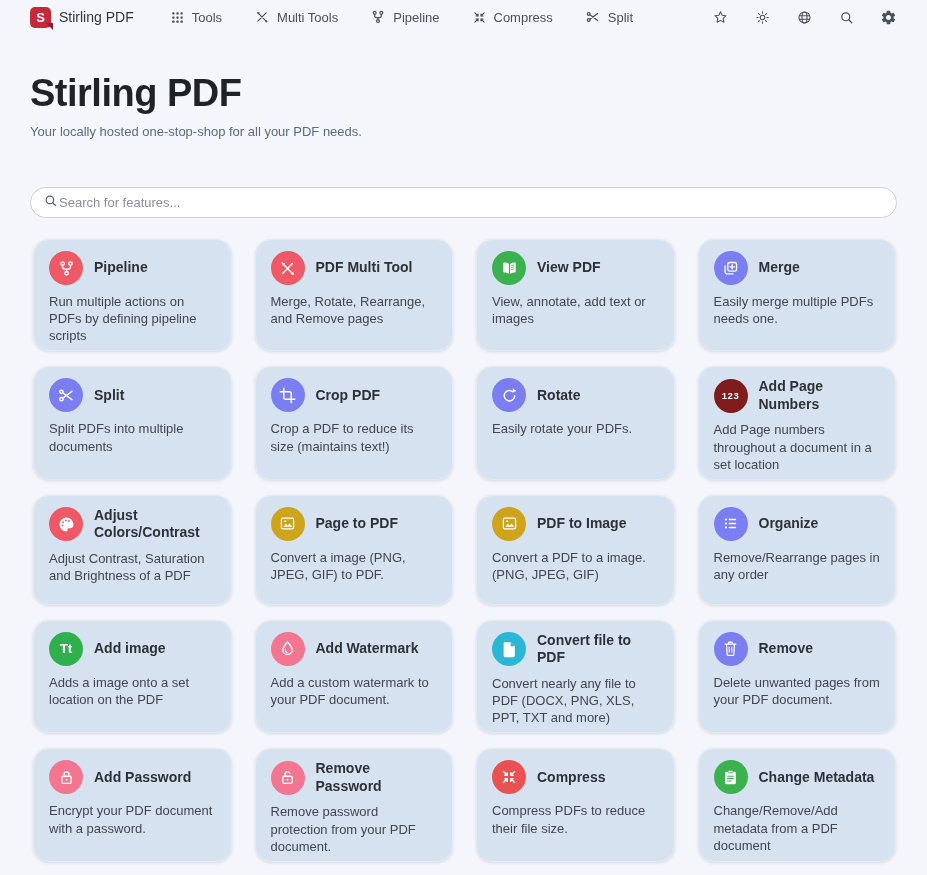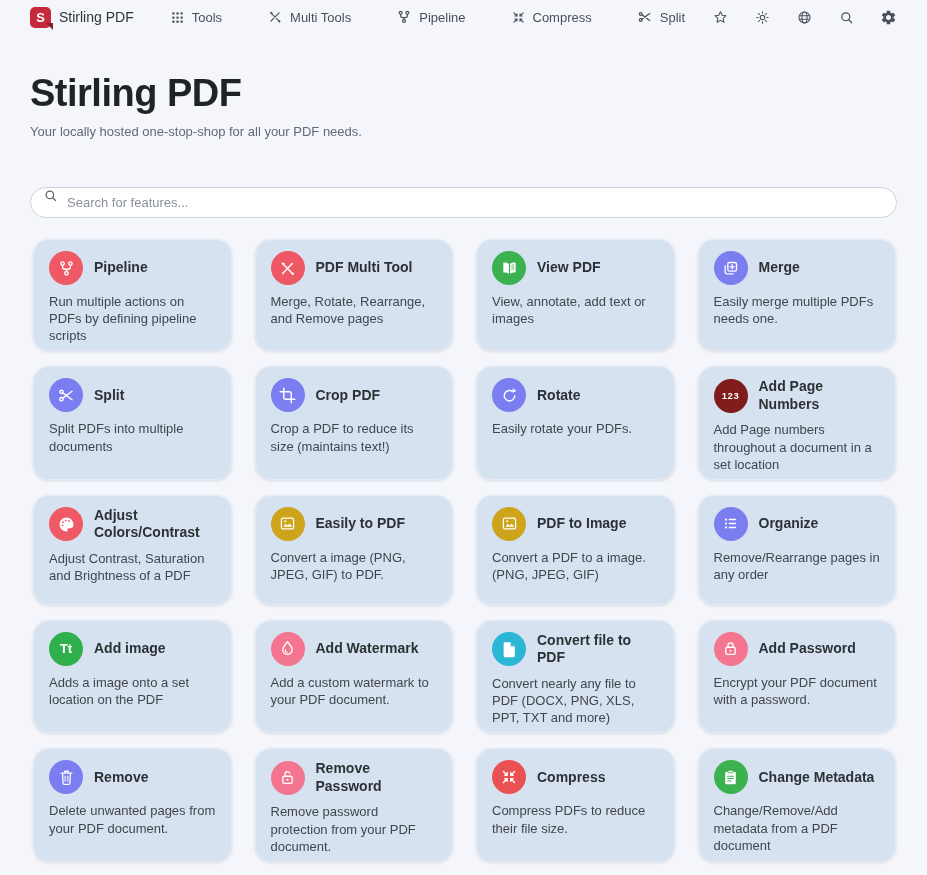--- a/index.html
+++ b/index.html
@@ -19,34 +19,34 @@
     width:21px; height:21px; border-radius:5px; background:#c5293a;
     color:#fff; font-weight:700; font-size:13px;
     display:flex; align-items:center; justify-content:center; position:relative;
   }
   .logo::after {
     content:""; position:absolute; right:-2px; bottom:-2px;
     border-left:7px solid #8e1f2c; border-bottom:7px solid transparent;
     transform:rotate(90deg);
   }
   .brand-label { font-size:14px; font-weight:500; color:#2e3338; }
-  .nav-items { display:flex; align-items:center; gap:45px; margin-left:36px; }
+  .nav-items { display:flex; align-items:center; gap:32px; margin-left:36px; }
   .nav-item { display:flex; align-items:center; gap:7px; font-size:13px; color:#4a5058; cursor:pointer; }
   .nav-item svg { display:block; }
   .nav-right { margin-left:auto; display:flex; align-items:center; gap:25px; }
   .nav-iconbtn { cursor:pointer; display:flex; align-items:center; }
   
   .hero { padding:38px 30px 0 30px; }
   .hero h1 { font-size:38px; font-weight:600; color:#1f2328; letter-spacing:-0.5px; }
   .hero p { margin-top:9px; font-size:13px; color:#5f6b77; }
   
   .search-wrap { padding:48px 30px 0 30px; }
   .searchbar {
     height:31px; background:#fff; border:1px solid #ccd2da; border-radius:16px;
-    display:flex; padding:0 12px; gap:9px;
+    display:flex; align-items:center; padding:0 12px; gap:1px;
   }
   .searchbar input {
     border:none; outline:none; background:transparent; flex:1;
     font-size:13px; color:#333; font-family:"Liberation Sans", sans-serif;
   }
   .searchbar input::placeholder { color:#8a9099; }
   
   .grid {
     margin:21px 31px 0 33px;
     display:grid; grid-template-columns:repeat(4,1fr);
@@ -312,21 +312,21 @@
 
   <a class="card">
     <div class="card-head">
       <span class="badge" style="background-color: rgb(205, 164, 28); color: rgb(205, 164, 28);">
           <svg width="19" height="19" viewBox="0 0 24 24" fill="none" stroke="#fff" stroke-width="1.6" stroke-linejoin="round">
             <rect x="4.3" y="5.3" width="15.4" height="13.4" rx="2"></rect>
             <path fill="#fff" stroke="none" d="M6.8 16.2l3.2-3.8 2.2 2.5 2.3-2.8 3.6 4.1z"></path>
             <circle cx="9.2" cy="9.2" r="1.2" fill="#fff" stroke="none"></circle>
           </svg>
         </span>
-      <span class="card-title">Easily to PDF</span>
+      <span class="card-title">Page to PDF</span>
     </div>
     <p class="card-desc">Convert a image (PNG, JPEG, GIF) to PDF.</p>
   </a>
 
   <a class="card">
     <div class="card-head">
       <span class="badge" style="background-color: rgb(205, 164, 28); color: rgb(205, 164, 28);">
           <svg width="19" height="19" viewBox="0 0 24 24" fill="none" stroke="#fff" stroke-width="1.6" stroke-linejoin="round">
             <rect x="4.3" y="5.3" width="15.4" height="13.4" rx="2"></rect>
             <path fill="#fff" stroke="none" d="M6.8 16.2l3.2-3.8 2.2 2.5 2.3-2.8 3.6 4.1z"></path>
@@ -384,43 +384,43 @@
             <path fill="currentColor" d="M13.5 2.8l5.2 5.2h-5.2z"></path>
           </svg>
         </span>
       <span class="card-title">Convert file to PDF</span>
     </div>
     <p class="card-desc">Convert nearly any file to PDF (DOCX, PNG, XLS, PPT, TXT and more)</p>
   </a>
 
   <a class="card">
     <div class="card-head">
+      <span class="badge" style="background-color: rgb(123, 126, 241); color: rgb(123, 126, 241);">
+          <svg width="19" height="19" viewBox="0 0 24 24" fill="none" stroke="#fff" stroke-width="1.6" stroke-linecap="round" stroke-linejoin="round">
+            <path d="M5.2 6.6h13.6M9.6 6.6V5.1a1 1 0 0 1 1-1h2.8a1 1 0 0 1 1 1v1.5M7 6.6l.7 12.6a1.6 1.6 0 0 0 1.6 1.5h5.4a1.6 1.6 0 0 0 1.6-1.5L17 6.6"></path>
+            <path d="M10.3 10.2v6.6M13.7 10.2v6.6" stroke-width="1.4"></path>
+          </svg>
+        </span>
+      <span class="card-title">Remove</span>
+    </div>
+    <p class="card-desc">Delete unwanted pages from your PDF document.</p>
+  </a>
+
+  <a class="card">
+    <div class="card-head">
       <span class="badge" style="background-color: rgb(244, 117, 143); color: rgb(244, 117, 143);">
           <svg width="19" height="19" viewBox="0 0 24 24" fill="none" stroke="#fff" stroke-width="1.7" stroke-linecap="round">
             <rect x="6.1" y="10.4" width="11.8" height="9" rx="1.8"></rect>
             <path d="M8.8 10.4V8.1a3.2 3.2 0 0 1 6.4 0v2.3"></path>
             <circle cx="12" cy="14.9" r="1.25" fill="#fff" stroke="none"></circle>
           </svg>
         </span>
       <span class="card-title">Add Password</span>
     </div>
     <p class="card-desc">Encrypt your PDF document with a password.</p>
-  </a>
-
-  <a class="card">
-    <div class="card-head">
-      <span class="badge" style="background-color: rgb(123, 126, 241); color: rgb(123, 126, 241);">
-          <svg width="19" height="19" viewBox="0 0 24 24" fill="none" stroke="#fff" stroke-width="1.6" stroke-linecap="round" stroke-linejoin="round">
-            <path d="M5.2 6.6h13.6M9.6 6.6V5.1a1 1 0 0 1 1-1h2.8a1 1 0 0 1 1 1v1.5M7 6.6l.7 12.6a1.6 1.6 0 0 0 1.6 1.5h5.4a1.6 1.6 0 0 0 1.6-1.5L17 6.6"></path>
-            <path d="M10.3 10.2v6.6M13.7 10.2v6.6" stroke-width="1.4"></path>
-          </svg>
-        </span>
-      <span class="card-title">Remove</span>
-    </div>
-    <p class="card-desc">Delete unwanted pages from your PDF document.</p>
   </a>
 
   <a class="card">
     <div class="card-head">
       <span class="badge" style="background-color: rgb(244, 117, 143); color: rgb(244, 117, 143);">
           <svg width="19" height="19" viewBox="0 0 24 24" fill="none" stroke="#fff" stroke-width="1.7" stroke-linecap="round">
             <rect x="6.1" y="10.4" width="11.8" height="9" rx="1.8"></rect>
             <path d="M8.8 10.4V7.9a3.2 3.2 0 0 1 6.1-1.4"></path>
             <circle cx="12" cy="14.9" r="1.25" fill="#fff" stroke="none"></circle>
           </svg>

